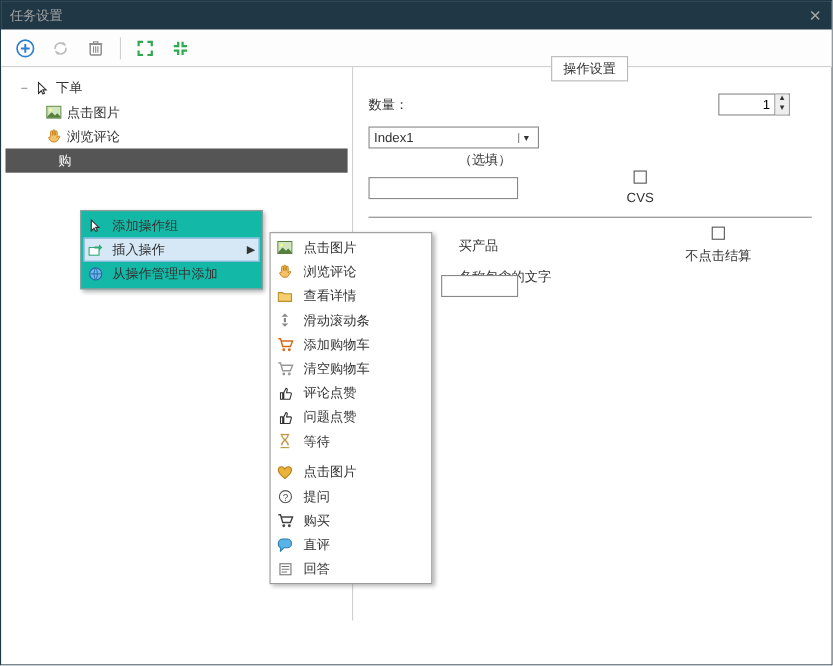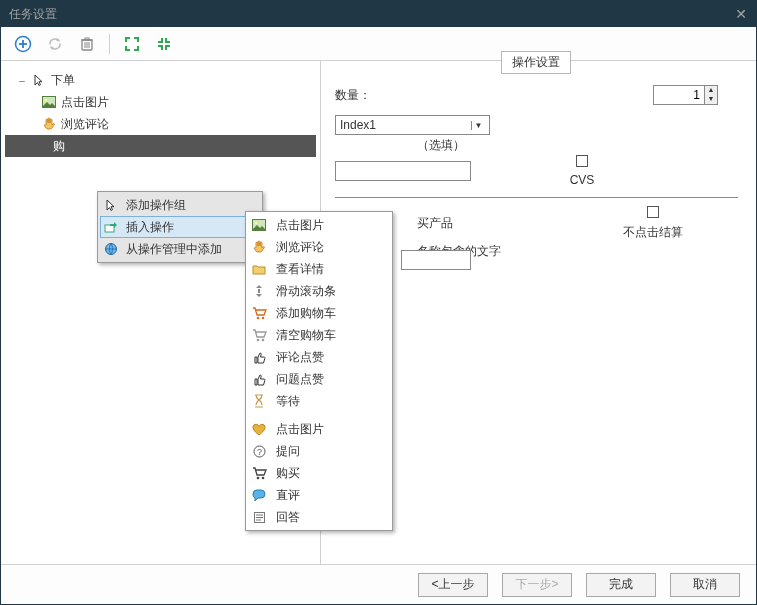--- a/index.html
+++ b/index.html
@@ -15,21 +15,21 @@
   .body { display:flex; height:calc(100% - 26px - 34px - 40px); }
   .left-pane { width:320px; border-right:1px solid #d0d0d0; position:relative; padding:8px 4px; }
   .tree { position:relative; }
   .tree-row { display:flex; align-items:center; height:22px; gap:4px; padding-left:0; }
   .tree-row.lvl1 { padding-left:12px; }
   .tree-row.lvl2 { padding-left:36px; }
   .tree-row.lvl3 { padding-left:48px; }
   .tree-row.selected { background:#555; color:#fff; }
   .tree-row .toggle { width:10px; text-align:center; color:#666; font-size:10px;}
   .tree-row .ticon { width:16px; height:16px; display:flex; align-items:center; justify-content:center; }
-  .ctx-menu { position:absolute; left:96px; top:130px; width:166px; background:#e5e5e5; border:1px solid #9a9a9a; box-shadow:2px 2px 4px rgba(0,0,0,.3); padding:2px; z-index:20; }
+  .ctx-menu { position:absolute; left:72px; top:130px; width:166px; background:#14b8a6; border:1px solid #9a9a9a; box-shadow:2px 2px 4px rgba(0,0,0,.3); padding:2px; z-index:20; }
   .ctx-item { display:flex; align-items:center; height:22px; padding:0 4px 0 2px; gap:6px; }
   .ctx-item.hover { background:#d6e8f6; border:1px solid #7bb1db; padding:0 3px 0 1px;}
   .ctx-item .cicon { width:18px; height:18px; display:flex; align-items:center; justify-content:center; }
   .ctx-item .arrow { margin-left:auto; color:#333; font-size:10px;}
   .sub-menu { position:absolute; left:244px; top:150px; width:148px; background:#fff; border:1px solid #9a9a9a; box-shadow:2px 2px 4px rgba(0,0,0,.3); padding:2px; z-index:30; }
   .sub-item { display:flex; align-items:center; height:22px; gap:8px; padding:0 4px 0 2px;}
   .sub-item .sicon { width:18px; height:18px; display:flex; align-items:center; justify-content:center; }
   .right-pane { flex:1; position:relative; padding:10px 18px 10px 14px; }
   .op-tab { position:absolute; top:-10px; left:180px; border:1px solid #b7b7b7; background:#fff; padding:2px 10px; font-size:12px; }
   .form-row { display:flex; align-items:center; margin-bottom:10px; }
@@ -347,27 +347,13 @@
       </div>
 
       <div class="form-row hidden-behind">
         <span class="right-tail" style="left:66px;">
           <span class="text-input" style="width:70px; display:inline-block;"></span>
         </span>
       </div>
     </div>
   </div>
 
-  <div class="footer">
-    <div class="btn">
-        <span>&lt;上一步</span>
-      </div>
-    <div class="btn disabled">
-        <span>下一步&gt;</span>
-      </div>
-    <div class="btn">
-        <span>完成</span>
-      </div>
-    <div class="btn">
-        <span>取消</span>
-      </div>
-  </div>
 </div>
 
 </body></html>

